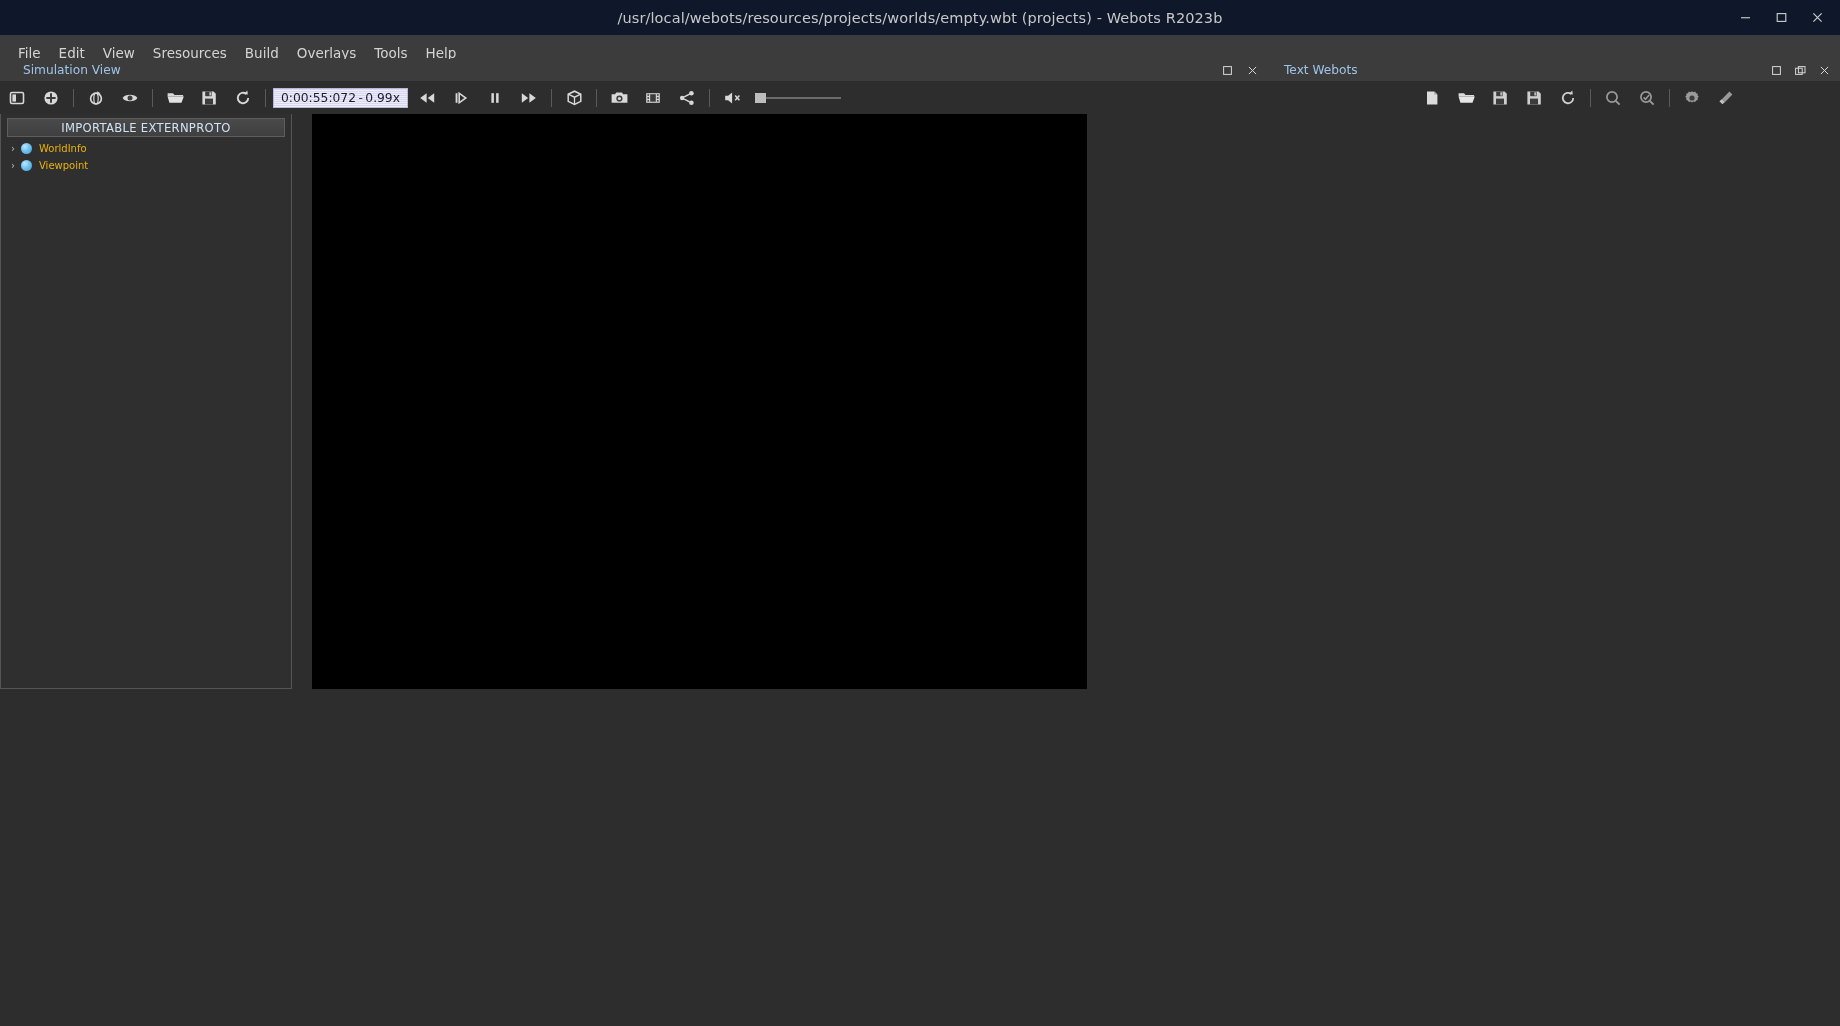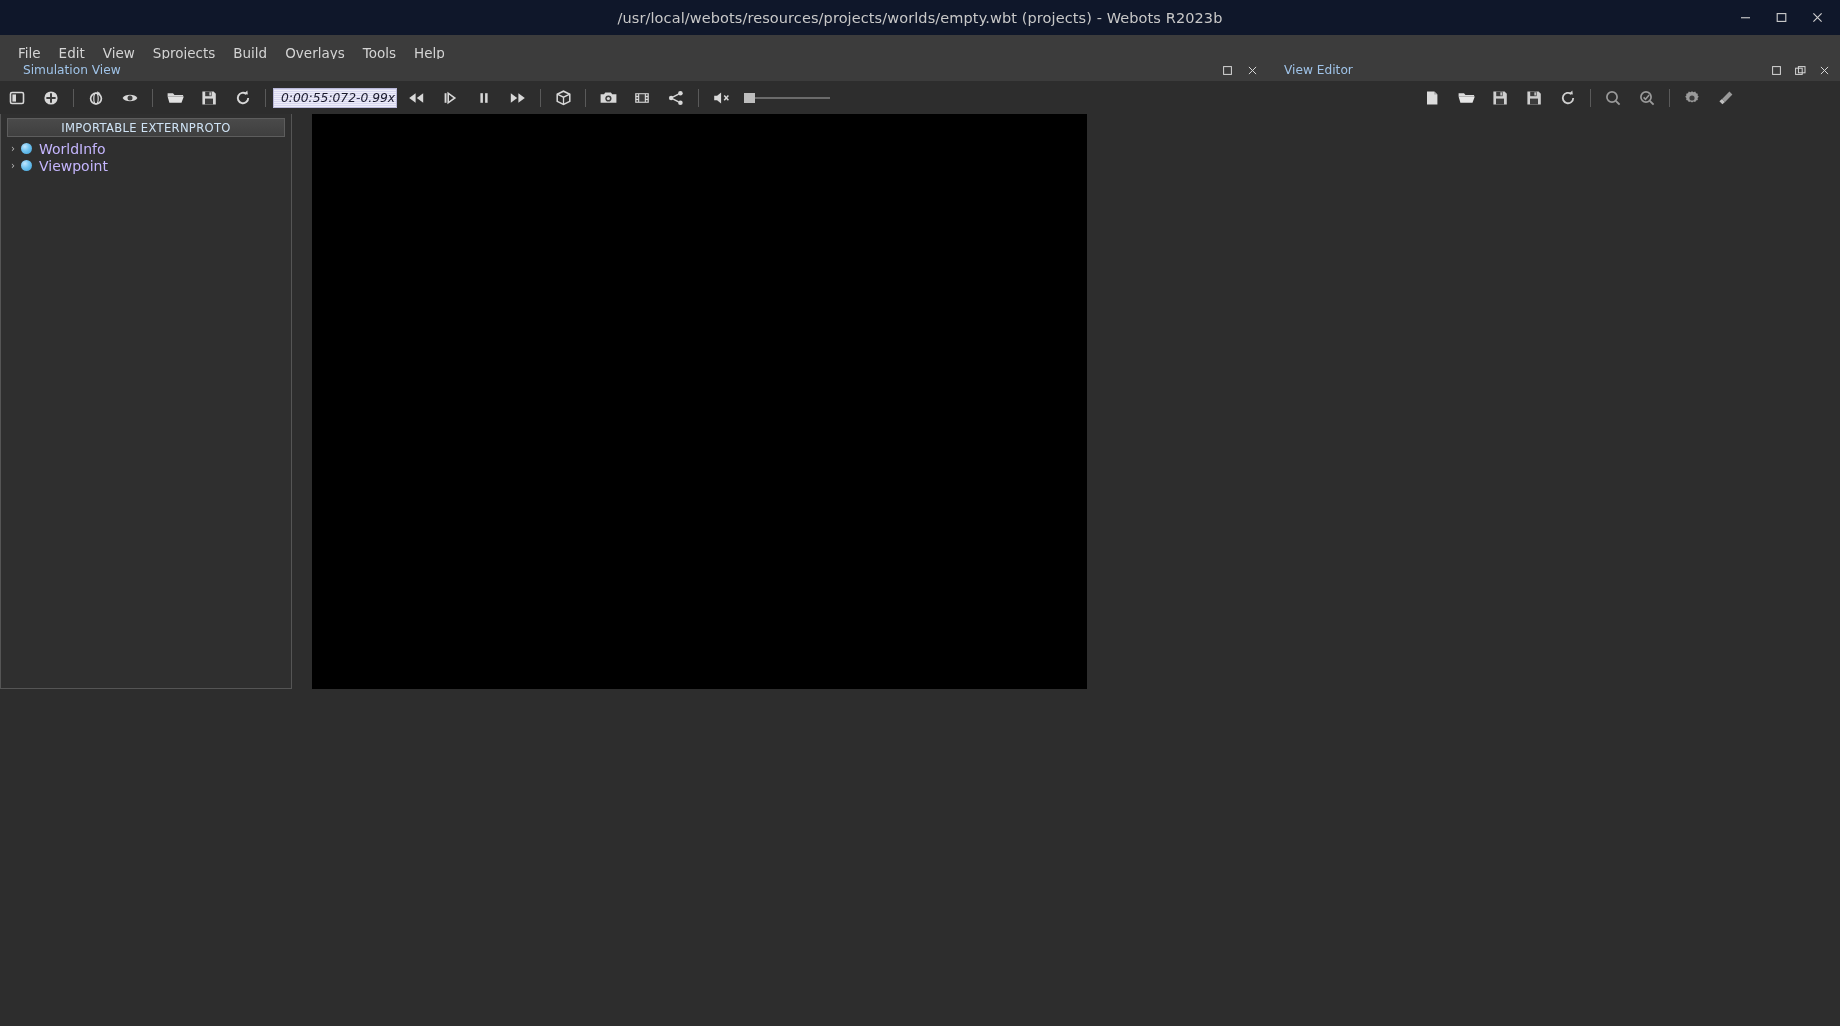--- a/index.html
+++ b/index.html
@@ -72,28 +72,27 @@
   .toolbar.editor { left: 1415px; }
   .tbtn {
     width: 34px; height: 30px; display: flex; align-items: center; justify-content: center;
     cursor: default; border-radius: 2px;
   }
   .tbtn svg { display: block; }
   .tsep { width: 1px; height: 18px; background: #5a5a5a; margin: 0 5px; }
 
   
   .timefield {
-    width: 124px; height: 20px; background: #d8d7f0;
+    width: 135px; height: 20px; background: #d8d7f0;
     border: 1px solid #b9b8d8;
     display: flex; align-items: center; justify-content: space-between;
     padding: 0 7px; margin: 0 2px;
     font-size: 12.3px; color: #1a1a2e; font-family: "DejaVu Sans", "Liberation Sans", sans-serif;
     background-image:
       repeating-linear-gradient(0deg, rgba(255,255,255,.55) 0 1px, rgba(0,0,0,0) 1px 2px);
-    font-style: italic;
   }
   .timefield .dash { color: #3a3a55; }
 
   
   .slider {
     position: relative; width: 86px; height: 18px; margin-left: 6px;
     display: flex; align-items: center;
   }
   .slider .track { width: 100%; height: 2px; background: #6b6b6b; }
   .slider .handle {
@@ -120,21 +119,21 @@
   }
   .chev {
     width: 16px; display: flex; align-items: center; justify-content: center;
     color: #b9b9b9; font-size: 10px; line-height: 1;
   }
   .node-dot {
     width: 11px; height: 11px; border-radius: 50%;
     background: radial-gradient(circle at 35% 32%, #bfe6ff 0%, #74c4f0 42%, #3a9ed6 100%);
     margin-right: 7px; flex: none;
   }
-  .tree-label { font-size: 14px; color: #c4b5fd; }
+  .tree-label { font-size: 10px; color: #eab308; }
 
   
   .viewport {
     position: absolute; left: 312px; top: 114px;
     width: 775px; height: 575px; background: #000;
   }
 
   
   .console-bar {
     position: absolute; left: 0; top: 691px; width: 1840px; height: 22px;
@@ -180,42 +179,42 @@
             <path d="M1.4 1.4 L9.6 9.6 M9.6 1.4 L1.4 9.6" stroke="#cfcfcf" stroke-width="1.15" fill="none"></path>
           </svg>
       </div>
     </div>
   </div>
 
   <div class="menubar">
     <div class="menu-item"><u>F</u><span>ile</span></div>
     <div class="menu-item"><u>E</u><span>dit</span></div>
     <div class="menu-item"><u>V</u><span>iew</span></div>
-    <div class="menu-item"><u>S</u><span>projects</span></div>
+    <div class="menu-item"><u>S</u><span>resources</span></div>
     <div class="menu-item"><u>B</u><span>uild</span></div>
     <div class="menu-item"><u>O</u><span>verlays</span></div>
     <div class="menu-item"><u>T</u><span>ools</span></div>
     <div class="menu-item"><u>H</u><span>elp</span></div>
   </div>
 
   <div class="panel-bar">
     <span class="panel-label sim">Simulation View</span>
 
     <div class="dockbtn" style="left:1218px;">
       <svg width="9" height="9" viewBox="0 0 9 9">
           <rect x="0.6" y="0.6" width="7.8" height="7.8" fill="none" stroke="#d6d6d6" stroke-width="1"></rect>
         </svg>
     </div>
     <div class="dockbtn" style="left:1243px;">
       <svg width="9" height="9" viewBox="0 0 9 9">
           <path d="M0.9 0.9 L8.1 8.1 M8.1 0.9 L0.9 8.1" stroke="#d6d6d6" stroke-width="1" fill="none"></path>
         </svg>
     </div>
 
-    <span class="panel-label editor">View Editor</span>
+    <span class="panel-label editor">Text Webots</span>
 
     <div class="dockbtn" style="left:1767px;">
       <svg width="9" height="9" viewBox="0 0 9 9">
           <rect x="0.6" y="0.6" width="7.8" height="7.8" fill="none" stroke="#d6d6d6" stroke-width="1"></rect>
         </svg>
     </div>
     <div class="dockbtn" style="left:1791px;">
       <svg width="11" height="9" viewBox="0 0 11 9">
           <rect x="0.6" y="2.2" width="6.6" height="6.2" fill="none" stroke="#d6d6d6" stroke-width="1"></rect>
           <rect x="3.4" y="0.6" width="6.6" height="6.2" fill="none" stroke="#d6d6d6" stroke-width="1"></rect>

